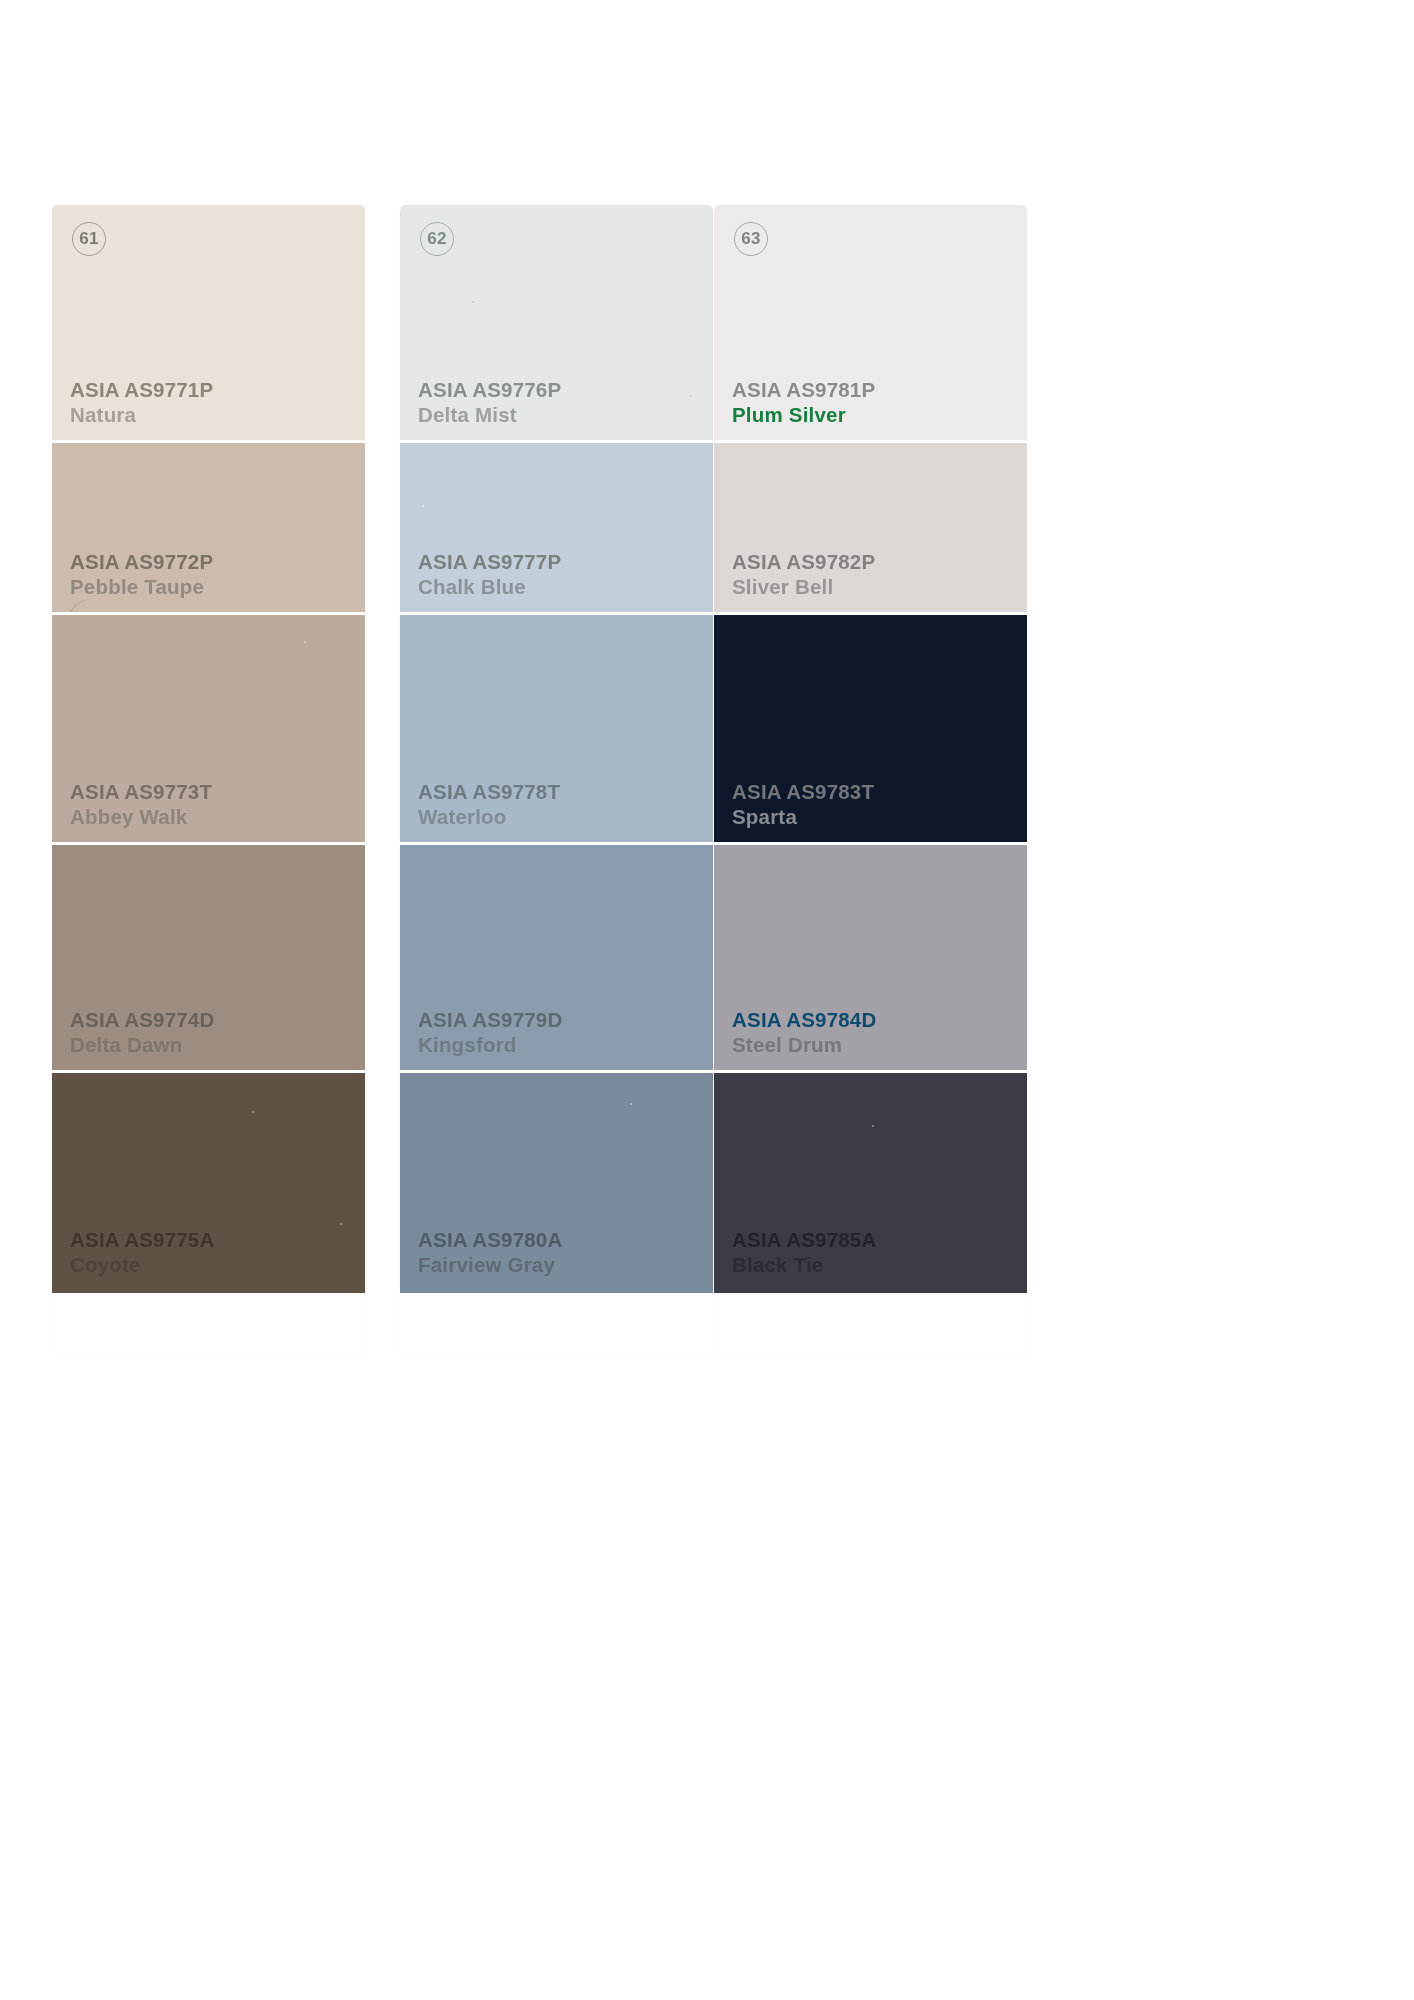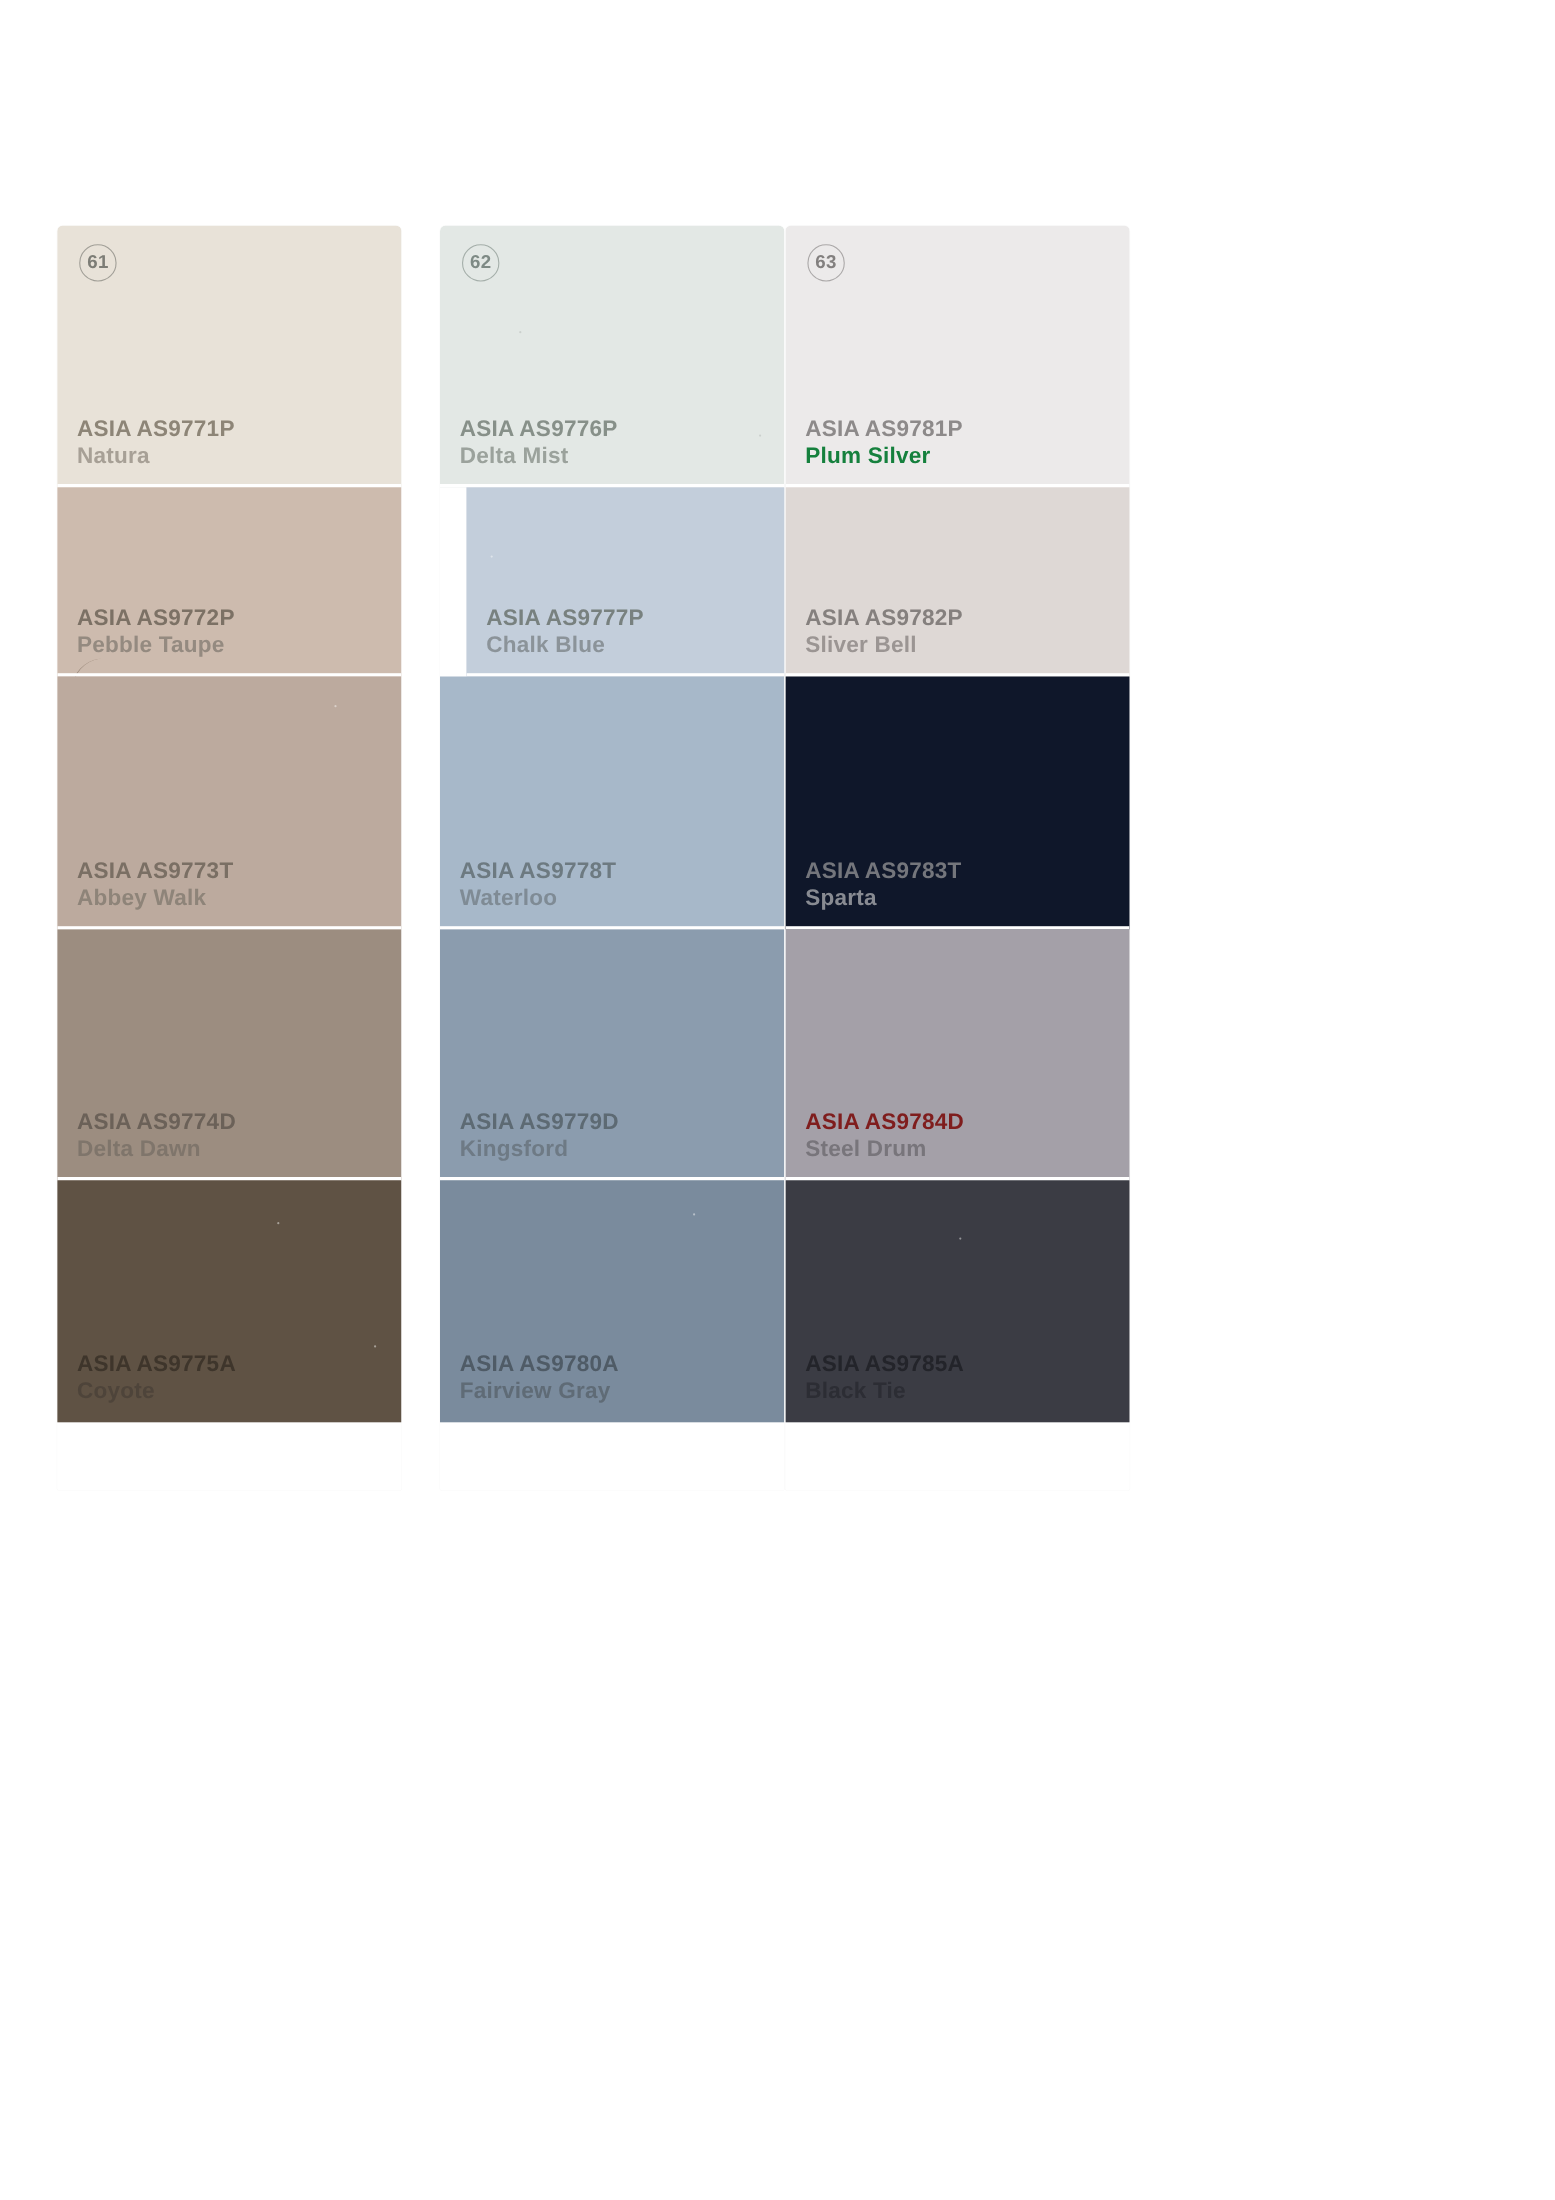--- a/index.html
+++ b/index.html
@@ -184,21 +184,21 @@
       <div class="badge badge-62">62</div>
       <div class="speck speck-dark" style="left:72px; top:96px;"></div>
       <div class="speck speck-dark" style="left:290px; top:190px;"></div>
       <div class="band-labels">
         <div class="band-code" style="color: rgb(135, 144, 137);">ASIA AS9776P</div>
         <div class="band-name" style="color: rgb(155, 162, 156);">Delta Mist</div>
       </div>
       <div class="band-sep"></div>
     </div>
 
-    <div class="band band-1" style="background: rgb(195, 206, 219); margin-left: 24px;">
+    <div class="band band-1" style="background: rgb(195, 206, 219);">
       <div class="speck" style="left:22px; top:62px;"></div>
       <div class="band-labels">
         <div class="band-code" style="color: rgb(120, 129, 127);">ASIA AS9777P</div>
         <div class="band-name" style="color: rgb(139, 147, 153);">Chalk Blue</div>
       </div>
       <div class="band-sep"></div>
     </div>
 
     <div class="band band-2" style="background: rgb(167, 184, 201);">
       <div class="band-labels">
@@ -247,21 +247,21 @@
     <div class="band band-2" style="background: #0f172a;">
       <div class="band-labels">
         <div class="band-code" style="color: rgb(116, 118, 124);">ASIA AS9783T</div>
         <div class="band-name" style="color: rgb(136, 139, 146);">Sparta</div>
       </div>
       <div class="band-sep"></div>
     </div>
 
     <div class="band band-3" style="background: rgb(164, 160, 168);">
       <div class="band-labels">
-        <div class="band-code" style="color: #7f1d1d;">ASIA AS9784D</div>
+        <div class="band-code" style="color: #0c4a6e;">ASIA AS9784D</div>
         <div class="band-name" style="color: rgb(120, 117, 123);">Steel Drum</div>
       </div>
       <div class="band-sep"></div>
     </div>
 
     <div class="band band-4" style="background: rgb(59, 60, 68); padding-left: 32px;">
       <div class="speck" style="left:158px; top:52px;"></div>
       <div class="band-labels">
         <div class="band-code" style="color: rgb(35, 36, 42);">ASIA AS9785A</div>
         <div class="band-name" style="color: rgb(44, 45, 52);">Black Tie</div>

